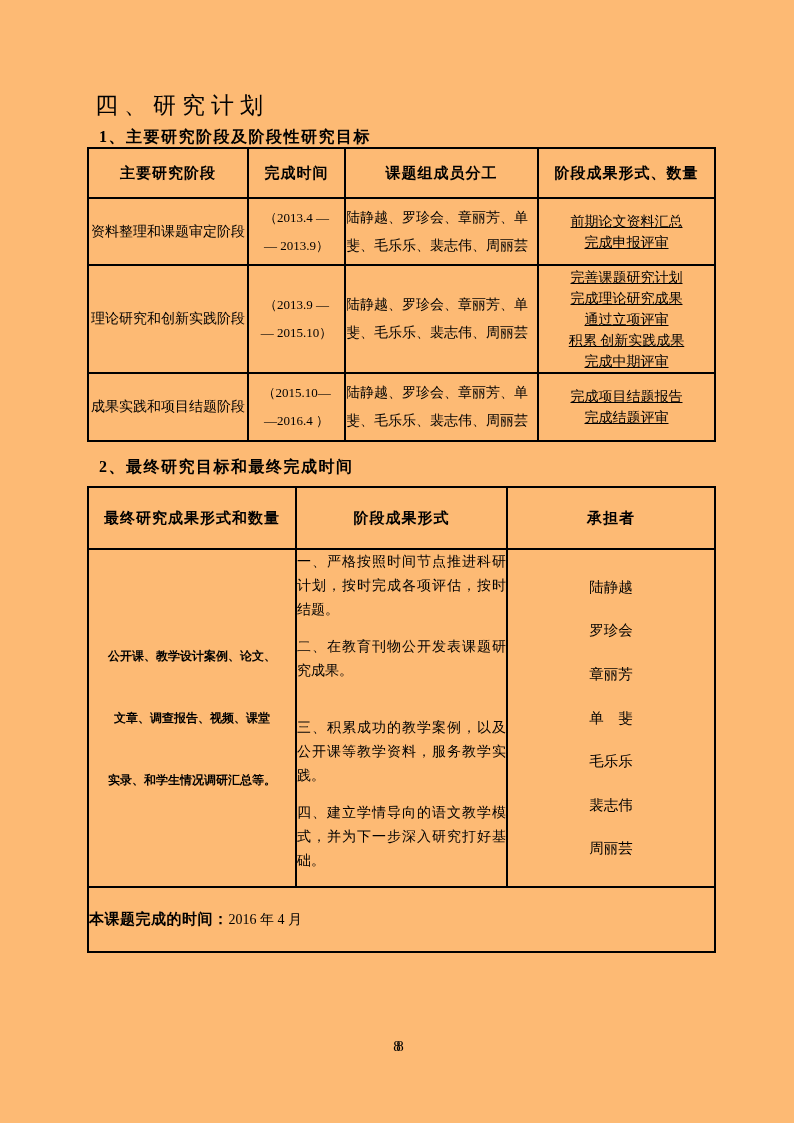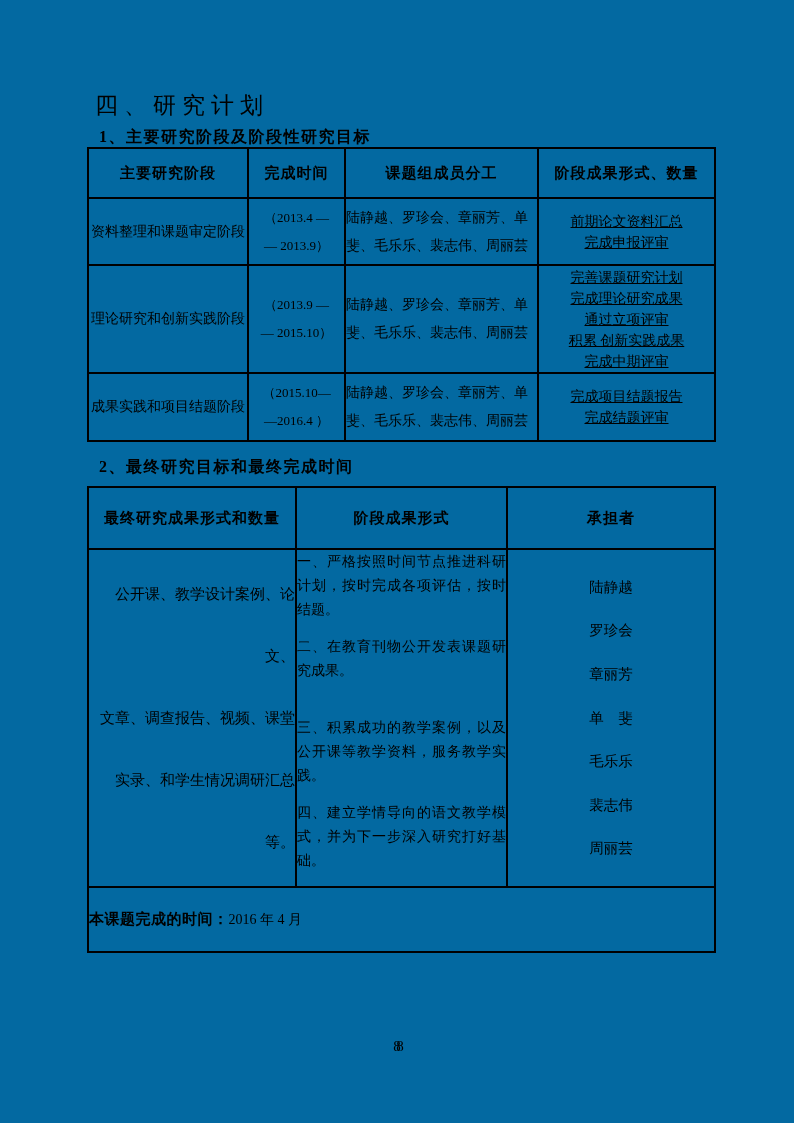--- a/index.html
+++ b/index.html
@@ -1,20 +1,20 @@
 <!DOCTYPE html>
 <html><head>
 <meta charset="utf-8">
 <style>
   html, body { margin: 0; padding: 0; background: #ffffff; }
   .page {
     position: relative;
     width: 794px;
     height: 1123px;
-    background: #0369a1;
+    background: #fdba74;
     color: #000000;
     font-family: "Liberation Serif", "DejaVu Serif", serif;
     overflow: hidden;
   }
   .content {
     position: absolute;
     left: 87px;
     top: 0;
     width: 627px;
   }
@@ -78,37 +78,39 @@
     line-height: 28px;
     white-space: pre-line;
     padding: 0 1px;
   }
   .cell-members {
     text-align: left;
     vertical-align: middle;
     font-size: 14px;
     line-height: 28px;
     padding: 0 4px;
+    border-radius: 13px;
   }
   .cell-results {
     text-align: center;
     vertical-align: middle;
     font-size: 14px;
     line-height: 21px;
     white-space: pre-line;
     padding: 0 4px;
     text-decoration: underline;
   }
   .cell-forms {
-    text-align: right;
-    vertical-align: middle;
-    font-size: 15px;
+    text-align: center;
+    vertical-align: middle;
+    font-size: 12px;
     line-height: 62px;
     white-space: pre-line;
     padding: 0 2px 0 5px;
+    font-weight: bold;
   }
   .cell-goals {
     vertical-align: top;
     padding: 9px 7px 0 8px;
     font-size: 14px;
   }
   .goal {
     margin: 0 0 13px 0;
     line-height: 24px;
     text-align: justify;

